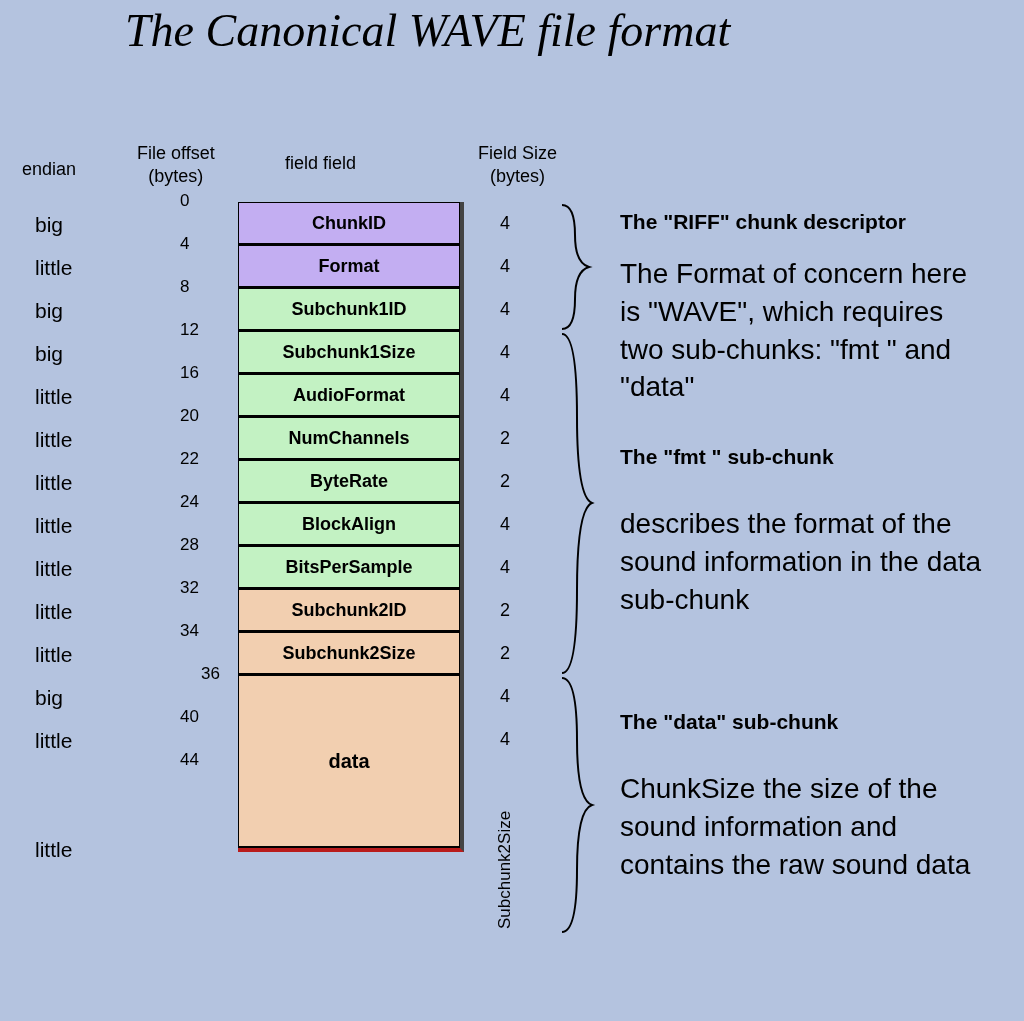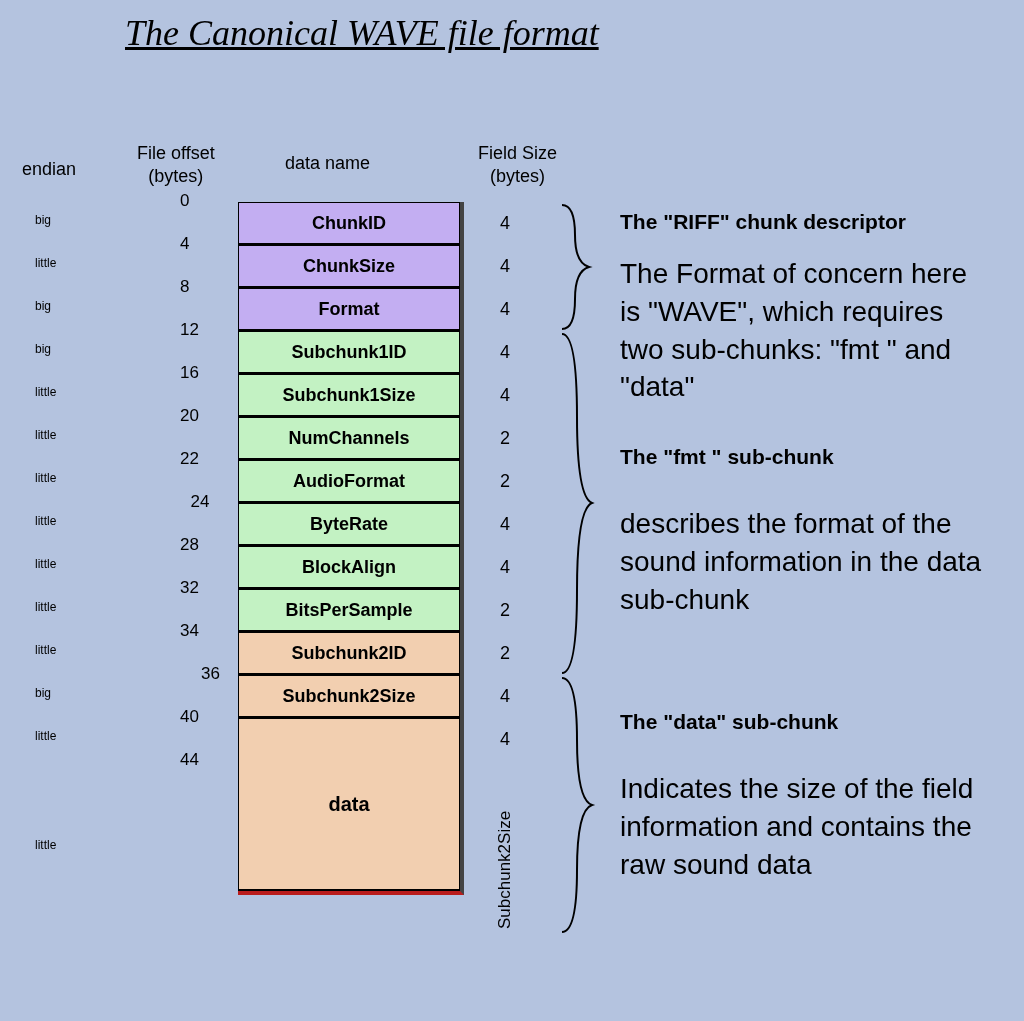--- a/index.html
+++ b/index.html
@@ -6,23 +6,23 @@
   body {
     background: #b4c3df;
     width: 1024px; height: 1021px;
     font-family: Arial, Helvetica, sans-serif;
     color: #000;
     position: relative;
   }
   .title {
     font-family: "Times New Roman", serif;
     font-style: italic;
-    font-size: 36px;
+    font-size: 46px;
     position: absolute;
-    top: 12px; left: 125px; text-decoration: underline;
+    top: 4px; left: 125px;
   }
   .col-header {
     position: absolute;
     font-size: 18px;
     text-align: center;
     line-height: 1.25;
   }
   .diagram {
     position: absolute;
     top: 202px;
@@ -41,21 +41,21 @@
     font-weight: bold;
     font-size: 18px;
   }
   .field.tall { height: 173px; font-size: 20px; }
   .riff  { background: #c3aef2; }
   .fmt   { background: #c3f2c3; }
   .dataC { background: #f2cfb0; }
   .endian {
     position: absolute;
     left: 35px;
-    font-size: 12px;
+    font-size: 21px;
     width: 60px;
   }
   .offset {
     position: absolute;
     left: 180px;
     font-size: 17px;
     width: 40px;
     text-align: left;
   }
   .fsize {
@@ -92,32 +92,31 @@
   }
 </style>
 </head>
 <body>
 
 <div class="title">The Canonical WAVE file format</div>
 
 <div class="col-header" style="top:158px; left:22px;">endian</div>
 <div class="col-header" style="top:142px; left:137px; white-space:pre;">File offset
 (bytes)</div>
-<div class="col-header" style="top:152px; left:285px;">data name</div>
+<div class="col-header" style="top:152px; left:285px;">field field</div>
 <div class="col-header" style="top:142px; left:478px; white-space:pre;">Field Size
 (bytes)</div>
 
 <div class="diagram" id="diagram">
     <div class="field riff">ChunkID</div>
-    <div class="field riff">ChunkSize</div>
     <div class="field riff">Format</div>
     <div class="field fmt">Subchunk1ID</div>
     <div class="field fmt">Subchunk1Size</div>
+    <div class="field fmt">AudioFormat</div>
     <div class="field fmt">NumChannels</div>
-    <div class="field fmt">AudioFormat</div>
     <div class="field fmt">ByteRate</div>
     <div class="field fmt">BlockAlign</div>
     <div class="field fmt">BitsPerSample</div>
     <div class="field dataC">Subchunk2ID</div>
     <div class="field dataC">Subchunk2Size</div>
     <div class="field dataC tall">data</div>
   </div>
 
 <svg class="brace" style="top:203px; height:128px;" viewBox="0 0 40 128">
   <path d="M5 2 Q18 2 18 32 Q18 60 32 64 Q18 68 18 96 Q18 126 5 126" fill="none" stroke="#000" stroke-width="2"></path>
@@ -128,21 +127,21 @@
 <svg class="brace" style="top:332px; height:343px;" viewBox="0 0 40 343">
   <path d="M5 2 Q20 2 20 85 Q20 165 35 171 Q20 177 20 258 Q20 341 5 341" fill="none" stroke="#000" stroke-width="2"></path>
 </svg>
 <div class="sect-title" style="top:445px;">The "fmt " sub-chunk</div>
 <div class="sect-desc" style="top:505px;">describes the format of the sound information in the data sub-chunk</div>
 
 <svg class="brace" style="top:676px; height:258px;" viewBox="0 0 40 258">
   <path d="M5 2 Q20 2 20 64 Q20 124 35 129 Q20 134 20 194 Q20 256 5 256" fill="none" stroke="#000" stroke-width="2"></path>
 </svg>
 <div class="sect-title" style="top:710px;">The "data" sub-chunk</div>
-<div class="sect-desc" style="top:770px;">Indicates the size of the field information and contains the raw sound data</div>
+<div class="sect-desc" style="top:770px;">ChunkSize the size of the sound information and contains the raw sound data</div>
 
 <div class="endian" style="top: 212.5px;">big</div>
 <div class="fsize" style="top: 212.5px;">4</div>
 <div class="endian" style="top: 255.5px;">little</div>
 <div class="fsize" style="top: 255.5px;">4</div>
 <div class="endian" style="top: 298.5px;">big</div>
 <div class="fsize" style="top: 298.5px;">4</div>
 <div class="endian" style="top: 341.5px;">big</div>
 <div class="fsize" style="top: 341.5px;">4</div>
 <div class="endian" style="top: 384.5px;">little</div>
@@ -165,19 +164,19 @@
 <div class="fsize" style="top: 728.5px;">4</div>
 <div class="endian" style="top: 837.5px;">little</div>
 <div class="vrot" style="top: 929px;">Subchunk2Size</div>
 <div class="offset" style="top: 191px;">0</div>
 <div class="offset" style="top: 234px;">4</div>
 <div class="offset" style="top: 277px;">8</div>
 <div class="offset" style="top: 320px;">12</div>
 <div class="offset" style="top: 363px;">16</div>
 <div class="offset" style="top: 406px;">20</div>
 <div class="offset" style="top: 449px;">22</div>
-<div class="offset" style="top: 492px; text-align: center;">24</div>
+<div class="offset" style="top: 492px;">24</div>
 <div class="offset" style="top: 535px;">28</div>
 <div class="offset" style="top: 578px;">32</div>
 <div class="offset" style="top: 621px;">34</div>
 <div class="offset" style="top: 664px; text-align: right;">36</div>
 <div class="offset" style="top: 707px;">40</div>
 <div class="offset" style="top: 750px;">44</div>
 
 </body></html>

